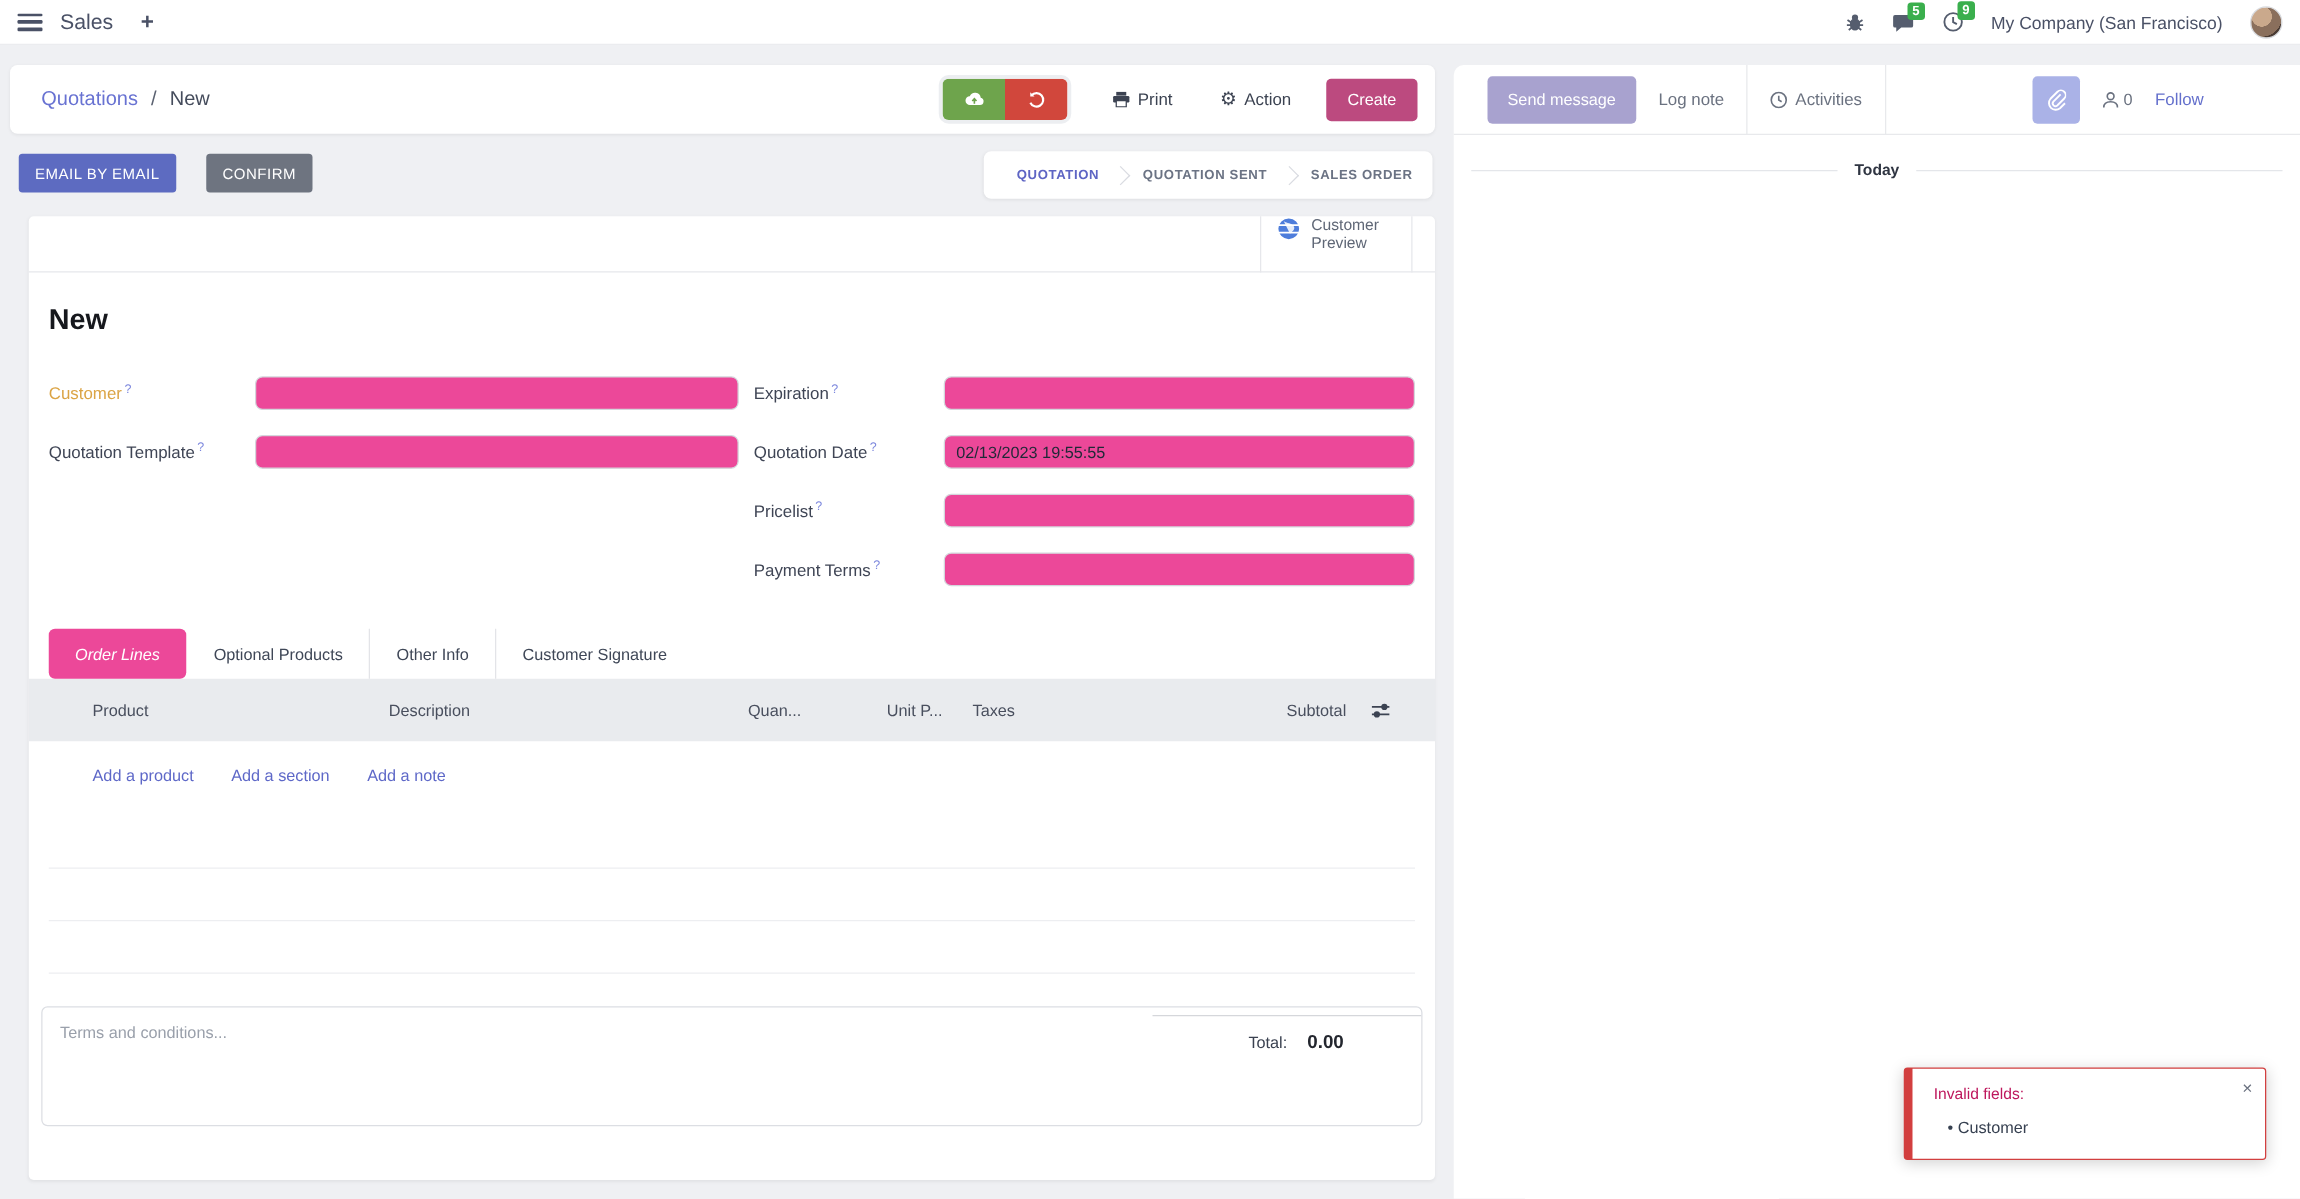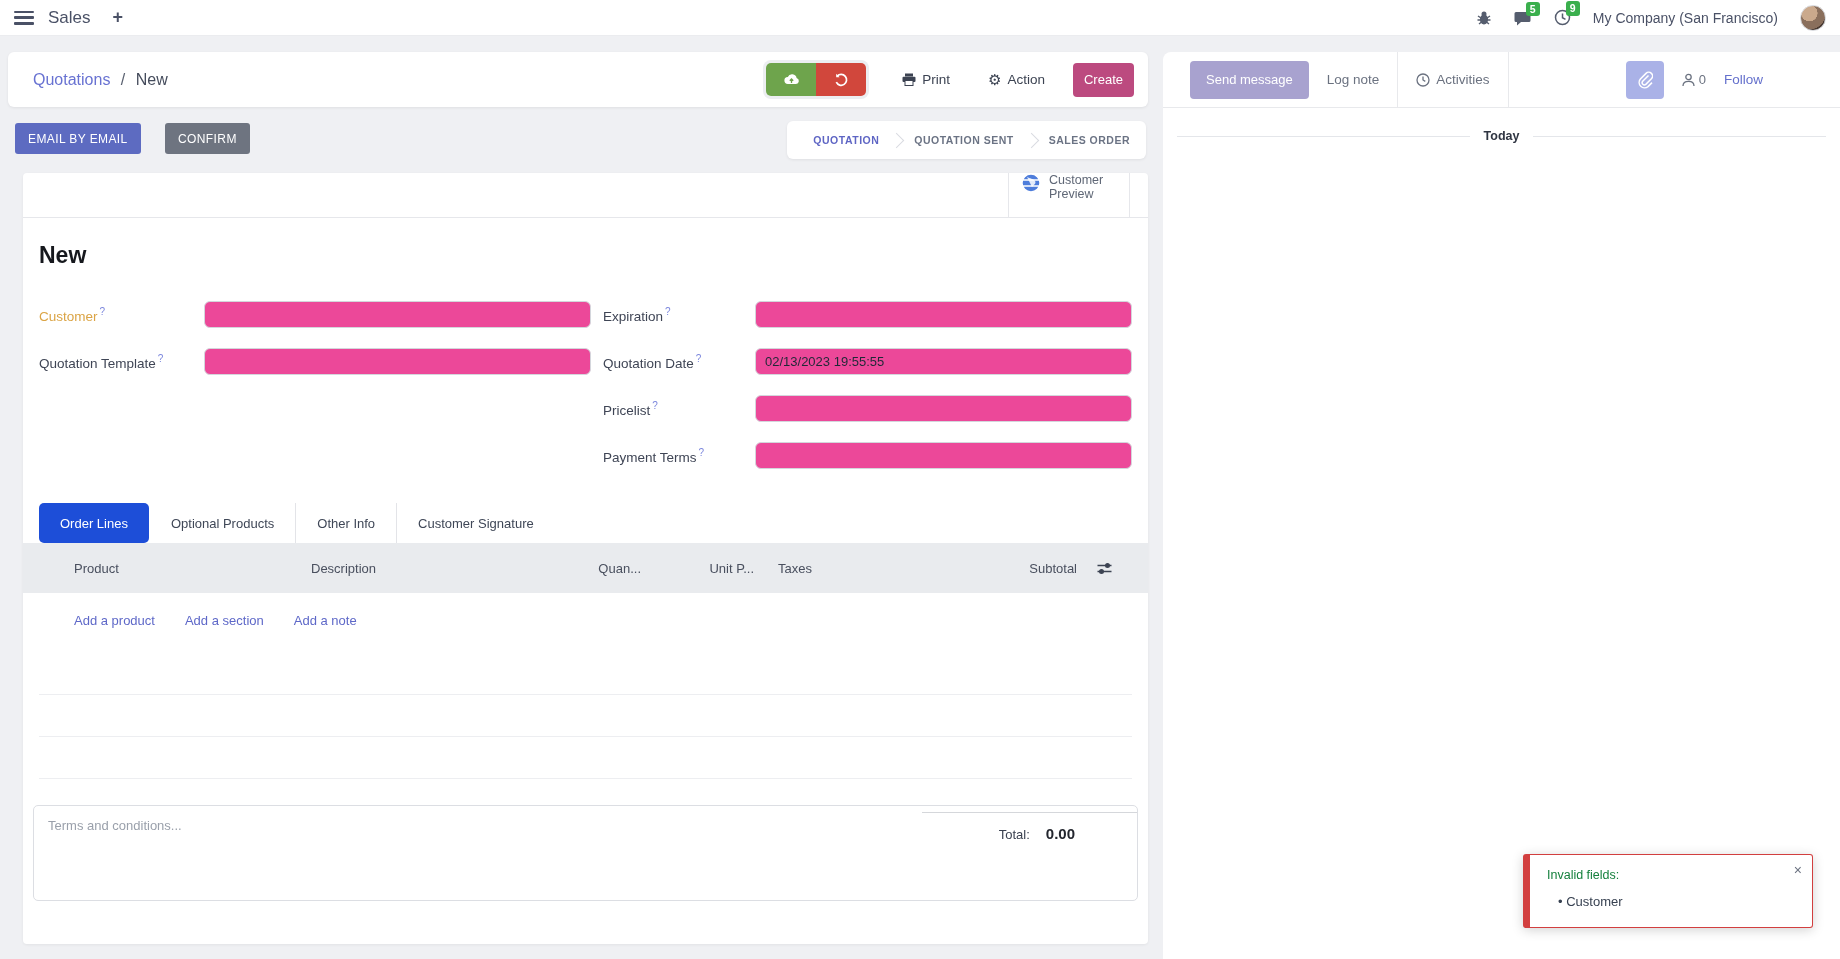--- a/index.html
+++ b/index.html
@@ -23,21 +23,21 @@
   .breadcrumb { font-size:16px; }
   .bc-link { color:#6872d2; cursor:pointer; }
   .bc-sep { color:#5a6170; margin:0 6px; }
   .bc-current { color:#454c5c; }
   .cp-right { margin-left:auto; display:flex; align-items:center; gap:0; }
   .save-discard { display:flex; border-radius:5px; overflow:hidden; box-shadow:0 0 0 3px #eceef1; margin-right:36px; }
   .btn-save { width:50px; height:33px; background:#6ea44c; border:none; display:flex; align-items:center; justify-content:center; color:#fff; cursor:pointer; }
   .btn-discard { width:50px; height:33px; background:#d1473c; border:none; display:flex; align-items:center; justify-content:center; color:#fff; cursor:pointer; }
   .tool-btn { display:flex; align-items:center; gap:6px; font-size:13.5px; color:#3c4352; cursor:pointer; margin-right:38px; background:none; border:none; font-family:inherit; }
   .gear-glyph { font-size:15px; line-height:1; }
-  .btn-create { width:61px; height:34px; background:#bc4a7f; color:#fff; border:none; border-radius:4px; font-size:13px; font-family:inherit; cursor:pointer; margin-left:28px; }
+  .btn-create { width:73px; height:34px; background:#bc4a7f; color:#fff; border:none; border-radius:4px; font-size:13px; font-family:inherit; cursor:pointer; margin-left:28px; }
 
   .status-row { position:absolute; left:8px; top:119px; width:1140px; height:44px; }
   .btn-sendemail { position:absolute; left:7px; top:4px; height:31px; padding:0 13px; background:#5d6bc1; color:#fff; border:none; border-radius:3px; font-size:12px; letter-spacing:.4px; font-family:inherit; cursor:pointer; }
   .btn-confirm { position:absolute; left:157px; top:4px; height:31px; padding:0 13px; background:#6e7480; color:#fff; border:none; border-radius:3px; font-size:12px; letter-spacing:.4px; font-family:inherit; cursor:pointer; }
   .stage-pill { position:absolute; right:2px; top:2px; height:38px; background:#fff; border-radius:6px; box-shadow:0 1px 3px rgba(0,0,0,.07); display:flex; align-items:center; padding:0 4px 0 14px; }
   .stage { font-size:10.5px; font-weight:600; letter-spacing:.5px; color:#6b7384; padding:0 12px; cursor:pointer; white-space:nowrap; }
   .stage.active { color:#5e65c4; }
   .chev { width:11px; height:11px; border-top:1px solid #d9dbe1; border-right:1px solid #d9dbe1; transform:rotate(45deg); flex:none; }
 
   .sheet { position:absolute; left:23px; top:173px; width:1125px; height:771px; background:#fff; border-radius:4px; box-shadow:0 1px 3px rgba(0,0,0,.06); }
@@ -51,21 +51,21 @@
   .flabel { font-size:13.5px; color:#3f4555; flex:none; }
   .fields-col.left .flabel { width:165px; }
   .fields-col.right .flabel { width:152px; }
   .flabel.invalid { color:#dba445; }
   .help { color:#7b86dd; font-size:10px; vertical-align:super; margin-left:2px; }
   .finput { flex:1; height:27px; border:1px solid #d4d6dc; border-radius:6px; font-size:13px; color:#1f2937; padding:0 9px; font-family:inherit; background:#ec4899; }
 
   .tabs { display:flex; align-items:center; margin-top:24px; height:40px; }
   .tab { font-size:13px; color:#3f4757; padding:0 21px; height:40px; display:flex; align-items:center; cursor:pointer; border-right:1px solid #e3e4e8; }
   .tab:last-child { border-right:none; }
-  .tab.active { background:#1d4ed8; color:#fff; border-radius:5px; border-right:none; margin-right:1px; }
+  .tab.active { background:#ec4899; color:#fff; border-radius:5px; border-right:none; margin-right:1px;font-style:italic; }
   .tab.active + .tab { border-left:none; }
 
   .grid-head { height:50px; background:#e9ebee; display:flex; align-items:center; font-size:13px; font-weight:500; color:#494f5e; margin:0 -16px; padding:0 16px; }
   .col-product { width:272px; padding-left:35px; }
   .col-desc { width:270px; }
   .col-qty { width:60px; text-align:right; }
   .col-unitp { width:113px; text-align:right; }
   .col-taxes { width:200px; padding-left:24px; }
   .col-subtotal { flex:1; text-align:right; }
   .col-gear { width:55px; display:flex; justify-content:center; color:#3c4352; cursor:pointer; }
@@ -98,21 +98,21 @@
   .message-row { background:#f3f5f9; height:54px; display:flex; align-items:center; padding-left:27px; margin-right:8px; border-radius:2px; }
   .msg-avatar-wrap { position:relative; width:38px; height:38px; flex:none; }
   .msg-avatar { width:38px; height:38px; border-radius:50%; background:radial-gradient(circle at 38% 32%, #d8b493 0 32%, #96755c 33% 68%, #53402f 69%); }
   .presence-dot { position:absolute; right:-2px; bottom:-1px; width:11px; height:11px; border-radius:50%; background:#7f6aa8; border:2px solid #f3f5f9; }
   .msg-body { margin-left:13px; }
   .msg-author { font-size:13px; font-weight:700; color:#2e3440; }
   .msg-text { font-size:13px; color:#3d434f; margin-top:3px; }
 
   
   .toast { position:absolute; left:1523px; top:854px; width:290px; height:74px; background:#fff; border:1px solid #d23f3f; border-left:7px solid #d23f3f; border-radius:3px; box-shadow:0 2px 12px rgba(0,0,0,.18); }
-  .toast-title { position:absolute; left:17px; top:13px; font-size:12.5px; color:#15803d;text-align:right; }
+  .toast-title { position:absolute; left:17px; top:13px; font-size:12.5px; color:#be185d;text-align:right; }
   .toast-item { position:absolute; left:28px; top:39px; font-size:13px; color:#374151; }
   .toast-close { position:absolute; right:10px; top:8px; font-size:14px; color:#6b7280; cursor:pointer; line-height:1; }
 
   svg { display:block; }
 </style>
 </head>
 <body>
 
 <div class="navbar">
   <div class="hamburger">

